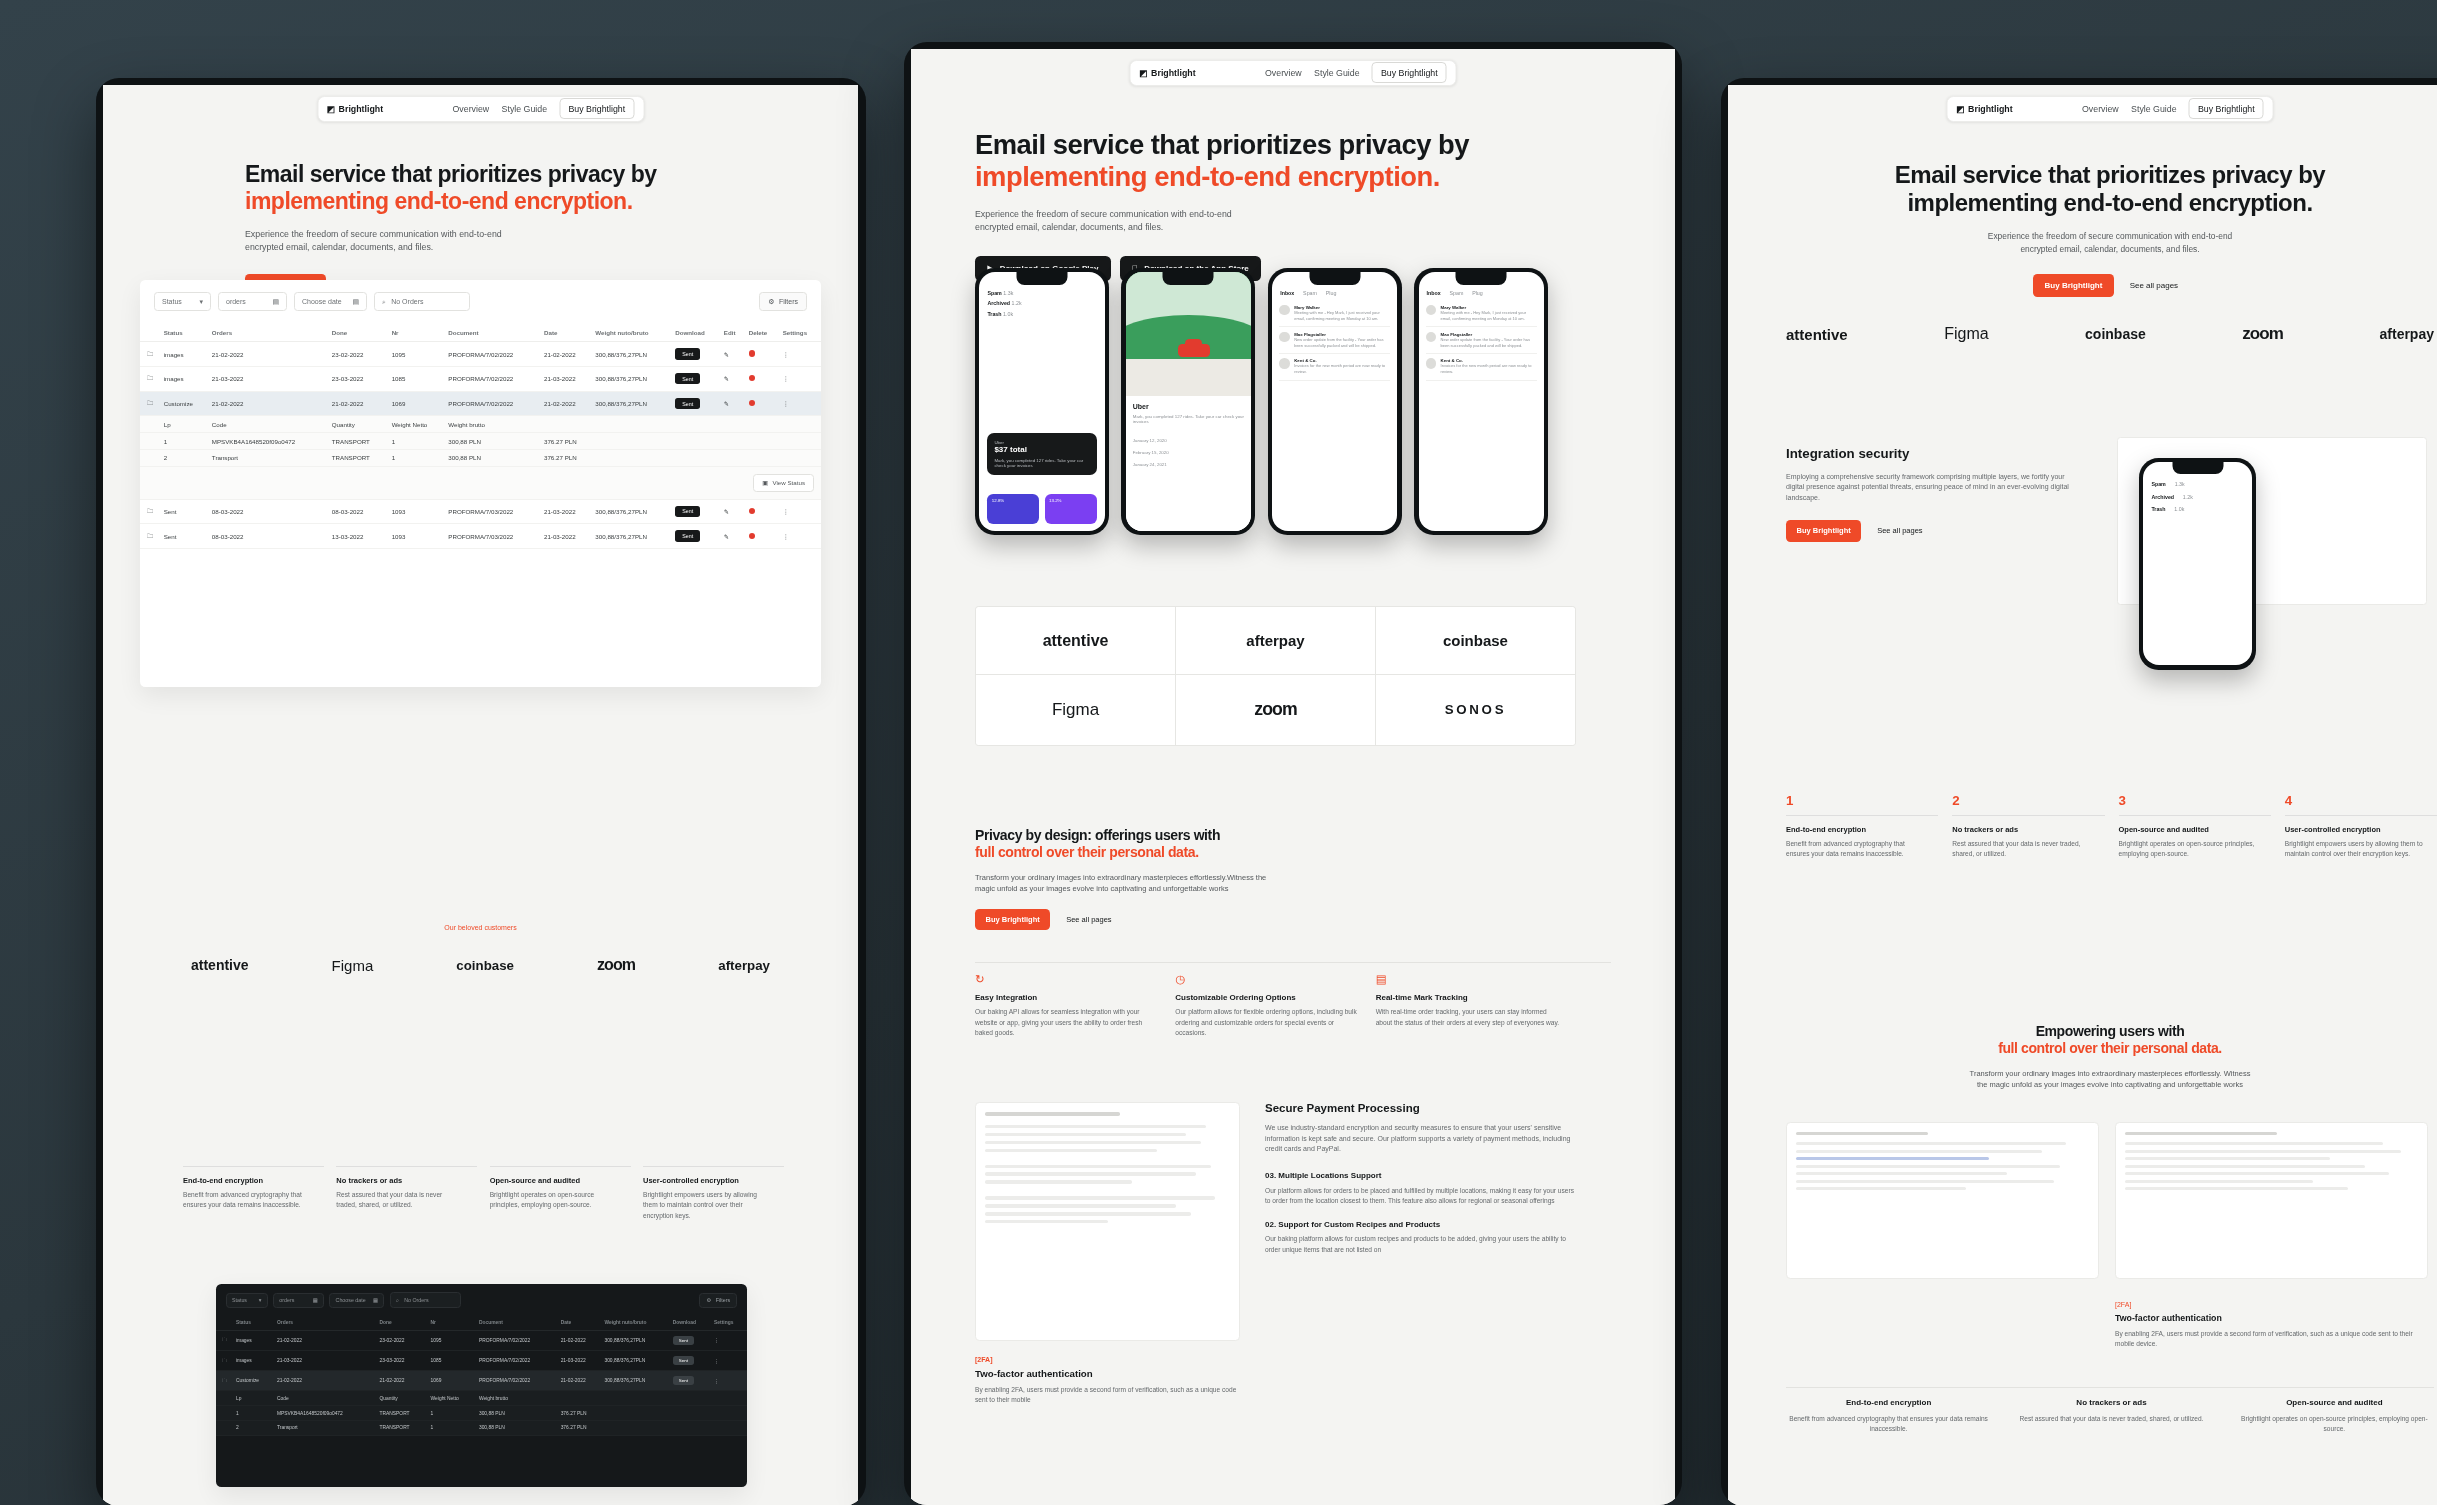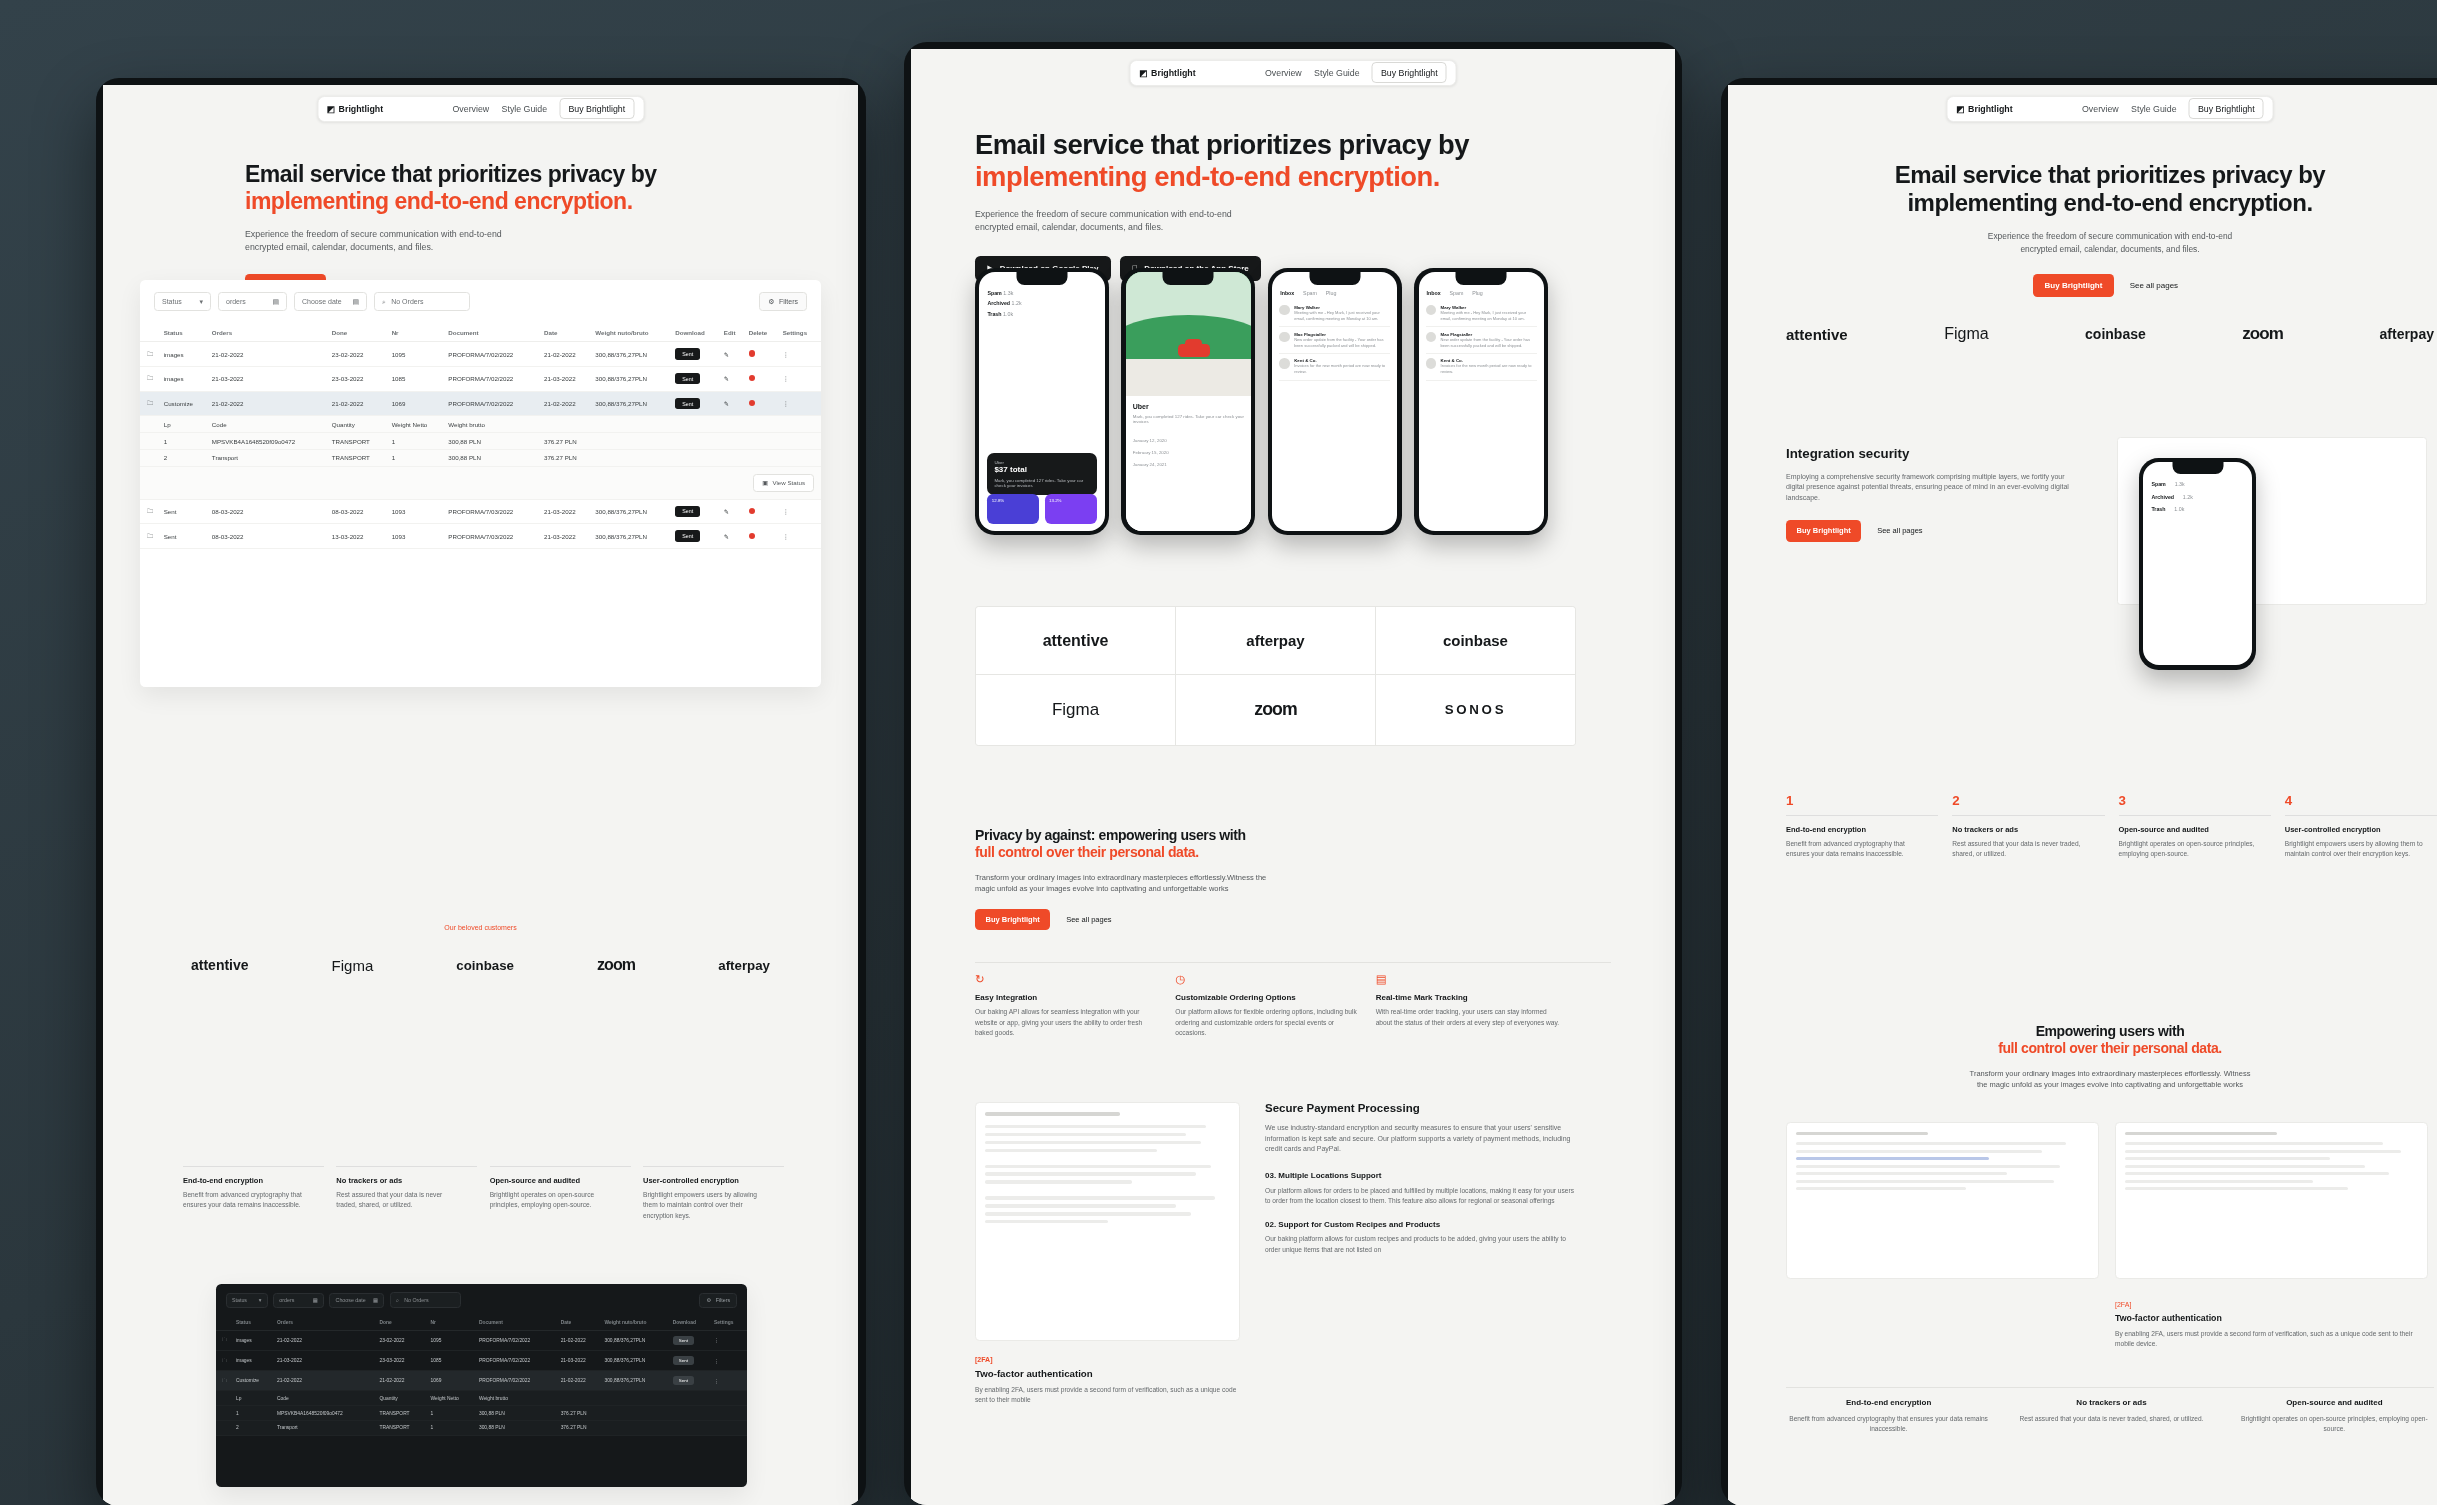--- a/index.html
+++ b/index.html
@@ -564,21 +564,21 @@
               <div class="notch"></div>
               <div class="ph-head">
                 <span><b>Spam</b> <span>1.3k</span></span>
               </div>
               <div class="ph-head" style="padding-top:0;">
                 <span><b>Archived</b> <span>1.2k</span></span>
               </div>
               <div class="ph-head" style="padding-top:0;">
                 <span><b>Trash</b> <span>1.0k</span></span>
               </div>
-              <div class="ph-card" style="bottom:36px;">
+              <div class="ph-card" style="bottom:56px;">
                 <div class="lbl">Uber</div>
                 <div class="amt">$37 total</div>
                 <div class="lbl" style="margin-top:3.5px;">Mark, you completed 127 rides. Take your car check your invoices</div>
               </div>
               <div class="ph-tiles">
                 <div class="ph-tile a"><span>12.8%</span></div>
                 <div class="ph-tile b"><span>13.2%</span></div>
               </div>
             </div>
           </div>
@@ -687,21 +687,21 @@
           <div class="logo-cell">
               <span class="logo zoom" style="font-size:17.7px;">zoom</span>
             </div>
           <div class="logo-cell">
               <span class="logo sonos" style="font-size:13.3px;">SONOS</span>
             </div>
         </div>
 
         <div style="position:absolute; left:64px; top:778px; width:531px;">
           <div class="sec-title" style="font-size:14px;">
-            <span>Privacy by against: empowering users with</span>
+            <span>Privacy by design: offerings users with</span>
             <span class="accent">full control over their personal data.</span>
           </div>
           <div class="sec-p" style="font-size:7.5px; margin-top:10.6px; width:566px;">
             <div>Transform your ordinary images into extraordinary masterpieces effortlessly.Witness the</div>
             <div>magic unfold as your images evolve into captivating and unforgettable works</div>
           </div>
           <div style="margin-top:14px; display:flex; align-items:center; gap:7px;">
             <span class="btn-primary" style="font-size:7.5px; padding:6.2px 10.6px;">Buy Brightlight</span>
             <span class="btn-ghost" style="font-size:7.5px; padding:6.2px 8.8px;">See all pages</span>
           </div>

